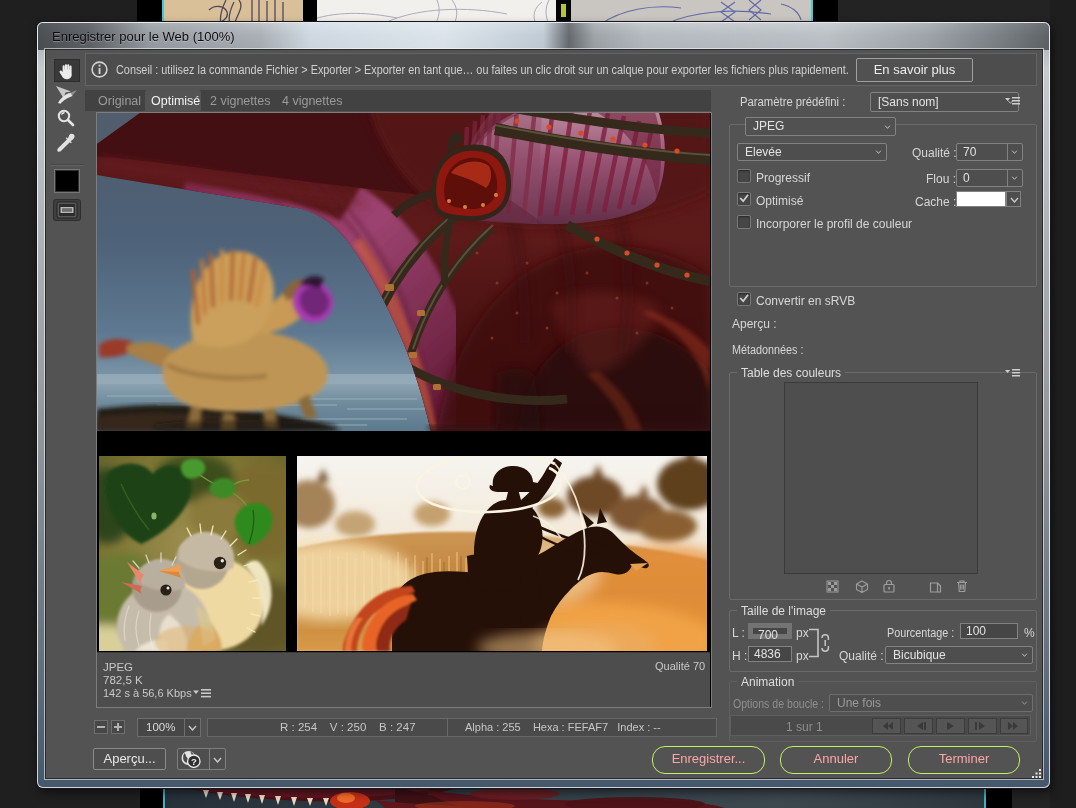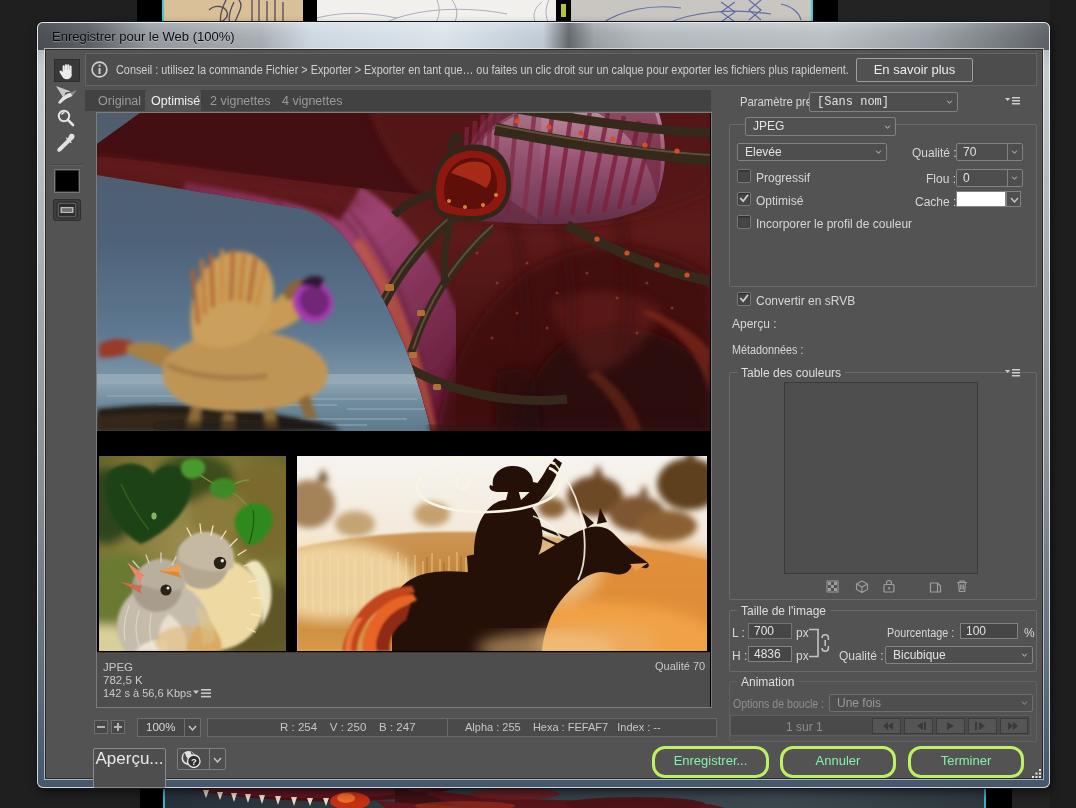--- a/index.html
+++ b/index.html
@@ -8,22 +8,22 @@
   .abs{position:absolute;}
   #page{position:relative;width:1076px;height:808px;background:#1f1f1f;}
   .txt{color:#d6d6d6;font-size:12px;white-space:nowrap;}
   .dd{background:#4e4e4e;border:1px solid #828282;border-radius:2px;color:#e2e2e2;
       font-size:12px;line-height:14px;}
   .chev{position:absolute;right:4px;top:50%;width:7px;height:4px;margin-top:-2px;}
   .gbox{border:1px solid #6a6a6a;border-radius:2px;}
   .glabel{position:absolute;background:#535353;padding:0 4px;color:#dedede;font-size:12px;}
   .cb{position:absolute;width:12px;height:12px;background:#464646;border:1px solid #7a7a7a;
       border-radius:2px;box-shadow:inset 0 1px 2px rgba(0,0,0,.45);}
-  .pill{position:absolute;border:3px solid #bef264;border-radius:13px;background:transparent;
-        color:#86efac;font-size:13px;text-align:center;}
+  .pill{position:absolute;border:1px solid #bef264;border-radius:13px;background:transparent;
+        color:#fca5a5;font-size:13px;text-align:center;}
 </style>
 </head>
 <body>
 <div id="page">
 
   <div class="abs" style="left:0;top:0;width:1076px;height:24px;background:#1f1f1f;"></div>
   <div class="abs" style="left:137px;top:0;width:26px;height:24px;background:#000;"></div>
   <div class="abs" style="left:162px;top:0;width:2px;height:24px;background:#3ec8d8;"></div>
   <div class="abs" style="left:164px;top:0;width:139px;height:24px;background:#d9c098;"></div>
   <svg class="abs" style="left:164px;top:0;" width="139" height="24" viewBox="0 0 139 24">
@@ -530,22 +530,22 @@
     <div class="abs txt" style="left:146px;top:721px;font-size:11.5px;color:#d8d8d8;">100%</div>
     <div class="abs" style="left:184px;top:718px;width:1px;height:19px;background:#6e6e6e;"></div>
     <svg class="abs" style="left:188px;top:725px;" width="9" height="6" viewBox="0 0 9 6">
         <path d="M1 1 l3.5 4 l3.5-4" stroke="#c8c8c8" stroke-width="1.4" fill="none"></path>
       </svg>
     <div class="abs" style="left:207px;top:718px;width:510px;height:19px;background:#4a4a4a;border:1px solid #686868;box-sizing:border-box;"></div>
     <div class="abs txt" style="left:280px;top:721px;font-size:11.5px;color:#c6c6c6;">R : 254&nbsp;&nbsp;&nbsp;&nbsp;V : 250&nbsp;&nbsp;&nbsp;&nbsp;B : 247</div>
     <div class="abs" style="left:447px;top:718px;width:1px;height:19px;background:#686868;"></div>
     <div class="abs txt" style="left:465px;top:721px;font-size:11px;color:#c6c6c6;">Alpha : 255&nbsp;&nbsp;&nbsp;&nbsp;Hexa : FEFAF7&nbsp;&nbsp;&nbsp;Index : --</div>
 
-    <div class="abs" style="left:93px;top:748px;width:73px;height:40px;background:#4e4e4e;border:1px solid #8a8a8a;
-         border-radius:2px;box-sizing:border-box;color:#e8e8e8;font-size:17px;text-align:center;line-height:20px;">Aperçu...</div>
+    <div class="abs" style="left:93px;top:748px;width:73px;height:22px;background:#4e4e4e;border:1px solid #8a8a8a;
+         border-radius:2px;box-sizing:border-box;color:#e8e8e8;font-size:13px;text-align:center;line-height:20px;">Aperçu...</div>
     <div class="abs" style="left:177px;top:748px;width:49px;height:22px;background:#4e4e4e;border:1px solid #7e7e7e;border-radius:2px;box-sizing:border-box;"></div>
     <svg class="abs" style="left:181px;top:750px;" width="20" height="18" viewBox="0 0 20 18">
       <circle cx="7.5" cy="8" r="7" fill="#e2e2e2"></circle>
       <path d="M3.5 3 c2 2 1 4 3 5 c2 1 1 3 3 4 c-2 1.5 -5 1 -6.5 -1 C1.5 9 2 5 3.5 3z" fill="#4a4a4a"></path>
       <path d="M9.5 1.6 c2.2 1 3.8 3 4.1 5.2 l-2.5 .5 c-.3-2 -1-3.7 -1.6-5.7z" fill="#4a4a4a"></path>
       <circle cx="12.8" cy="11.2" r="6.2" fill="#2f2f2f" stroke="#ececec" stroke-width="1.3"></circle>
       <text x="12.8" y="14.8" font-size="9.5" fill="#f0f0f0" text-anchor="middle" font-family="Liberation Sans,sans-serif" font-weight="bold">?</text>
     </svg>
     <div class="abs" style="left:209px;top:748px;width:1px;height:22px;background:#7e7e7e;"></div>
     <svg class="abs" style="left:213px;top:757px;" width="9" height="6" viewBox="0 0 9 6">
@@ -561,21 +561,21 @@
           <rect x="7" y="0" width="2" height="2"></rect>
           <rect x="7" y="3.5" width="2" height="2"></rect>
           <rect x="7" y="7" width="2" height="2"></rect>
           <rect x="3.5" y="3.5" width="2" height="2"></rect>
           <rect x="3.5" y="7" width="2" height="2"></rect>
           <rect x="0" y="7" width="2" height="2"></rect>
         </g>
     </svg>
 
     <div class="abs txt" style="left:740px;top:95px;transform:scaleX(.94);transform-origin:left center;">Paramètre prédéfini :</div>
-    <div class="abs dd" style="left:809px;top:92px;width:147px;height:18px;font-family:Liberation Mono, monospace;">
+    <div class="abs dd" style="left:870px;top:92px;width:147px;height:18px;">
       <span style="position:absolute;left:7px;top:2px;">[Sans nom]</span>
       <svg class="chev" width="9" height="6" viewBox="0 0 9 6">
           <path d="M1 1 l3.5 4 l3.5-4" stroke="#c8c8c8" stroke-width="1.4" fill="none"></path>
         </svg>
     </div>
     <svg class="abs" style="left:1005px;top:97px;" width="15" height="8" viewBox="0 0 15 8">
       <path d="M0 1 l2.6 3 l2.6-3z" fill="#cecece"></path>
       <rect x="7" y="0" width="8" height="1.5" fill="#cecece"></rect>
         <rect x="7" y="3" width="8" height="1.5" fill="#cecece"></rect>
         <rect x="7" y="6" width="8" height="1.5" fill="#cecece"></rect>
@@ -667,21 +667,21 @@
       <path d="M8.5 3 l3 3 v6 h-3" fill="none" stroke="#9d9d9d" stroke-width="1.2"></path>
     </svg>
     <svg class="abs" style="left:956px;top:579px;" width="12" height="14" viewBox="0 0 12 14">
       <path d="M1 3.5 h10 M4 3.5 V2 h4 v1.5 M2.5 3.5 l.8 9 h5.4 l.8-9" fill="none" stroke="#9d9d9d" stroke-width="1.2"></path>
       <path d="M4.6 5.5 v5 M6 5.5 v5 M7.4 5.5 v5" stroke="#9d9d9d" stroke-width="1"></path>
     </svg>
 
     <div class="abs gbox" style="left:729px;top:610px;width:306px;height:60px;"></div>
     <div class="glabel" style="left:737px;top:604px;">Taille de l'image</div>
     <div class="abs txt" style="left:732px;top:626px;">L :</div>
-    <div class="abs" style="left:748px;top:623px;width:44px;height:16px;background:#464646;border:1px solid #737373;box-sizing:border-box;color:#e2e2e2;font-size:12px;line-height:14px;padding-left:5px;">700</div>
+    <div class="abs" style="left:748px;top:623px;width:44px;height:16px;background:#464646;border:5px solid #737373;box-sizing:border-box;color:#e2e2e2;font-size:12px;line-height:14px;padding-left:5px;">700</div>
     <div class="abs txt" style="left:796px;top:626px;">px</div>
     <div class="abs txt" style="left:887px;top:626px;transform:scaleX(.9);transform-origin:left center;">Pourcentage :</div>
     <div class="abs" style="left:960px;top:623px;width:58px;height:16px;background:#464646;border:1px solid #828282;box-sizing:border-box;color:#e2e2e2;font-size:12px;line-height:14px;padding-left:5px;">100</div>
     <div class="abs txt" style="left:1024px;top:626px;">%</div>
     <div class="abs txt" style="left:732px;top:649px;">H :</div>
     <div class="abs" style="left:748px;top:646px;width:44px;height:16px;background:#464646;border:1px solid #828282;box-sizing:border-box;color:#e2e2e2;font-size:12px;line-height:14px;padding-left:5px;">4836</div>
     <div class="abs txt" style="left:796px;top:649px;">px</div>
     <div class="abs txt" style="left:839px;top:649px;">Qualité :</div>
     <div class="abs dd" style="left:885px;top:646px;width:146px;height:16px;">
       <span style="position:absolute;left:7px;top:1px;">Bicubique</span>

